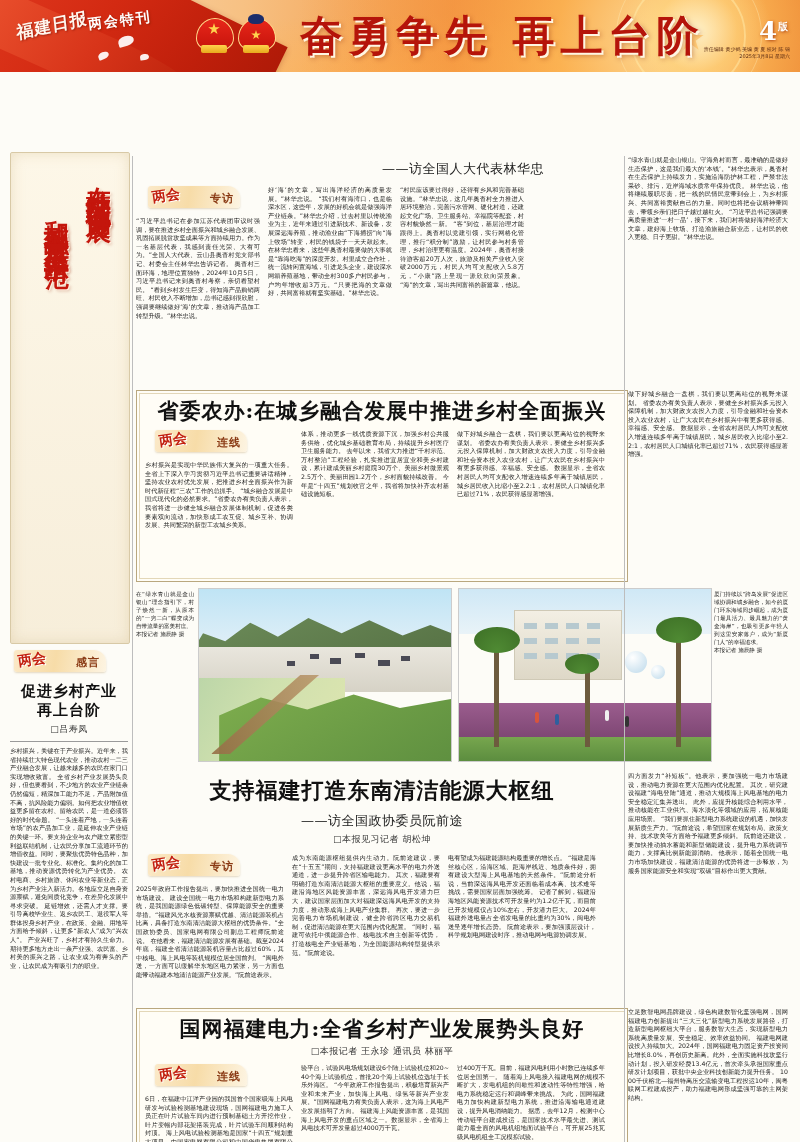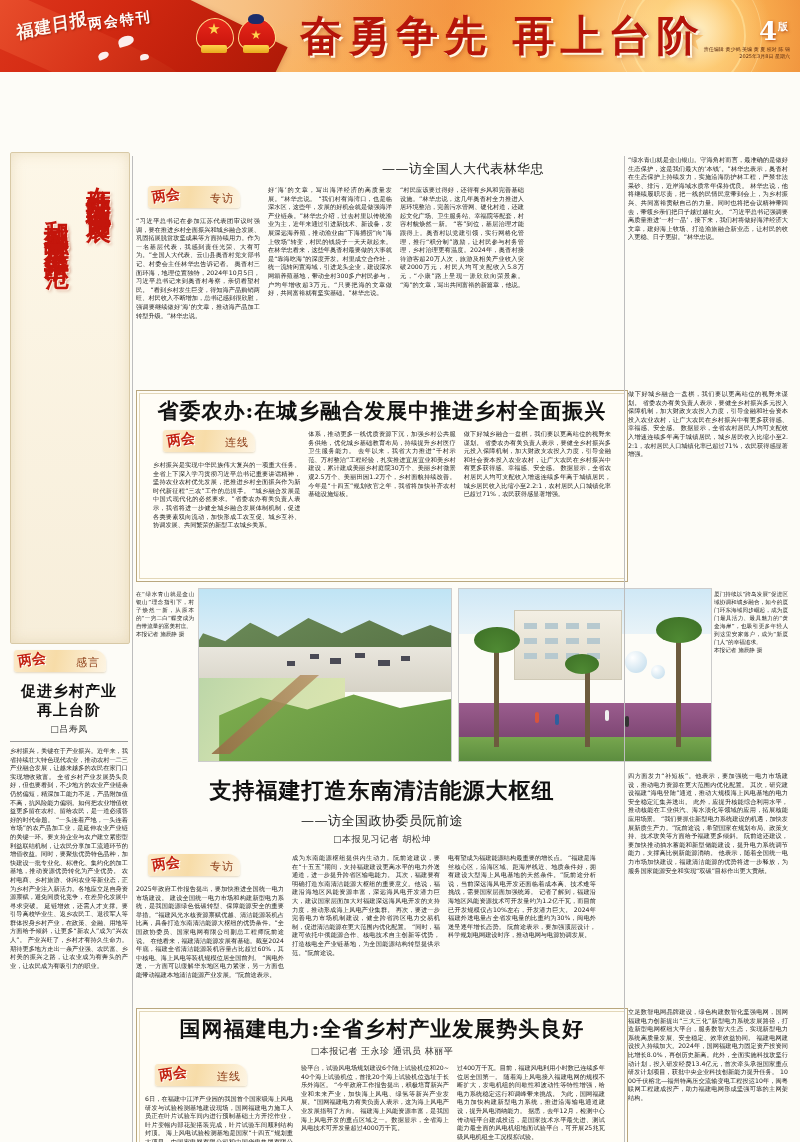--- a/index.html
+++ b/index.html
@@ -138,21 +138,21 @@
   }
   .badge .bg-zh{
     position:absolute;left:4px;top:1px;
     font-family:"DejaVu Serif","Liberation Serif",serif;
     font-weight:bold;font-size:14px;color:#c21f10;
     transform:rotate(-8deg);text-shadow:1px 1px 0 #fff;
   }
   .badge .bg-lbl{
     position:absolute;right:6px;top:5px;
     font-family:"DejaVu Serif","Liberation Serif",serif;
-    font-weight:normal;font-size:11px;color:#8a3a14;letter-spacing:1px;
+    font-weight:bold;font-size:11px;color:#8a3a14;letter-spacing:1px;
   }
 
   .col-text{
     font-size:6.2px;line-height:8.6px;color:#1c1c1c;text-align:justify;
     font-family:"DejaVu Sans","Liberation Sans",sans-serif;
     word-break:break-all;
   }
 
   
   .vpanel{
@@ -312,21 +312,21 @@
         </div>
       </div>
     </div>
 
     <div style="position:absolute;left:628px;top:84px;width:160px;">
       <div class="col-text" style="height:226px;overflow:hidden;">“绿水青山就是金山银山。守海角村而言，最准确的是做好生态保护，这是我们最大的‘本钱’。”林华忠表示，奥杳村在生态保护上持续发力，实施沿海防护林工程，严禁非法采砂、排污，近岸海域水质常年保持优良。
 林华忠说，他将继续履职尽责，把一线的民情民意带到会上，为乡村振兴、共同富裕贡献自己的力量。同时也将把会议精神带回去，带领乡亲们把日子越过越红火。
 “习近平总书记强调要高质量推进‘一村一品’，接下来，我们村将做好海洋经济大文章，建好海上牧场、打造渔旅融合新业态，让村民的收入更稳、日子更甜。”林华忠说。</div>
     </div>
 
-    <div class="framed" style="position:absolute;left:136px;top:318px;width:492px;height:192px;padding:6px 16px;box-sizing:border-box;">
+    <div class="framed" style="position:absolute;left:136px;top:318px;width:492px;height:192px;padding:6px 8px;box-sizing:border-box;">
       <div class="hl-main" style="font-size:21px;line-height:27px;">省委农办:在城乡融合发展中推进乡村全面振兴</div>
       <div style="display:flex;gap:8px;margin-top:6px;">
         <div style="width:148px;">
           <div class="badge" style="margin:0 0 5px 10px;">
             <span class="bg-zh">两会</span>
             <span class="bg-lbl">连线</span>
           </div>
           <div class="col-text" style="height:96px;overflow:hidden;">乡村振兴是实现中华民族伟大复兴的一项重大任务。全省上下深入学习贯彻习近平总书记重要讲话精神，坚持农业农村优先发展，把推进乡村全面振兴作为新时代新征程“三农”工作的总抓手。
 “城乡融合发展是中国式现代化的必然要求。”省委农办有关负责人表示，我省将进一步健全城乡融合发展体制机制，促进各类要素双向流动，加快形成工农互促、城乡互补、协调发展、共同繁荣的新型工农城乡关系。</div>
         </div>

